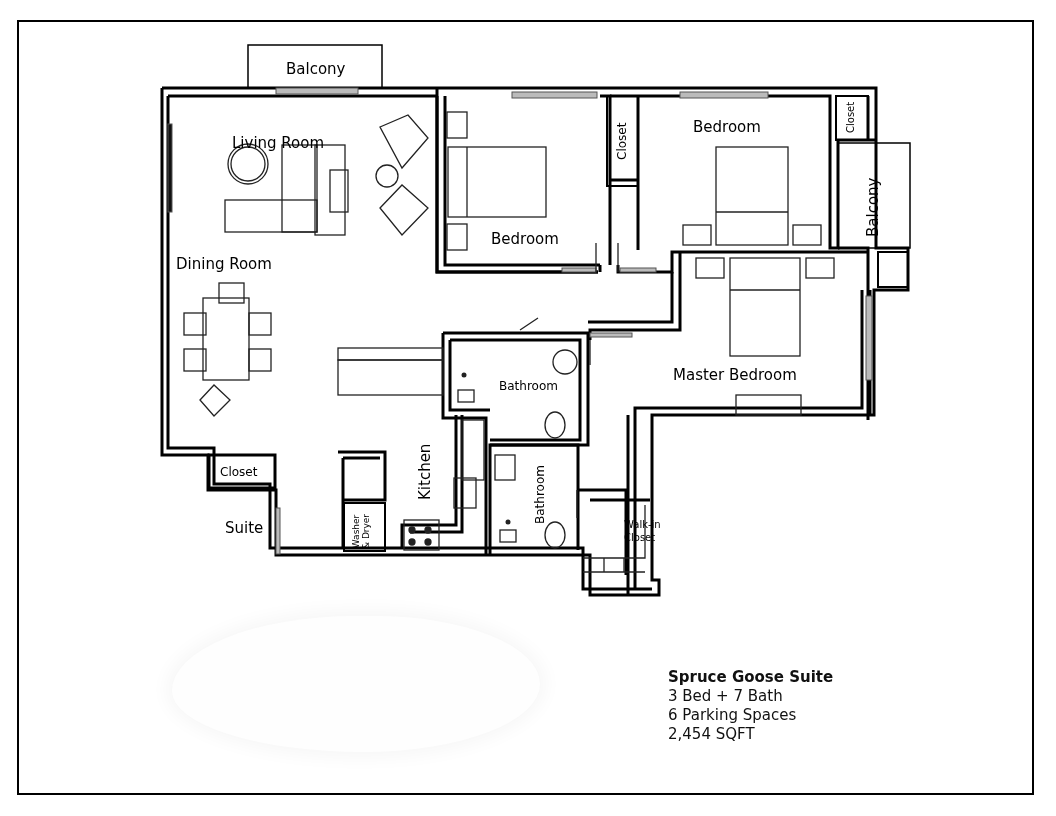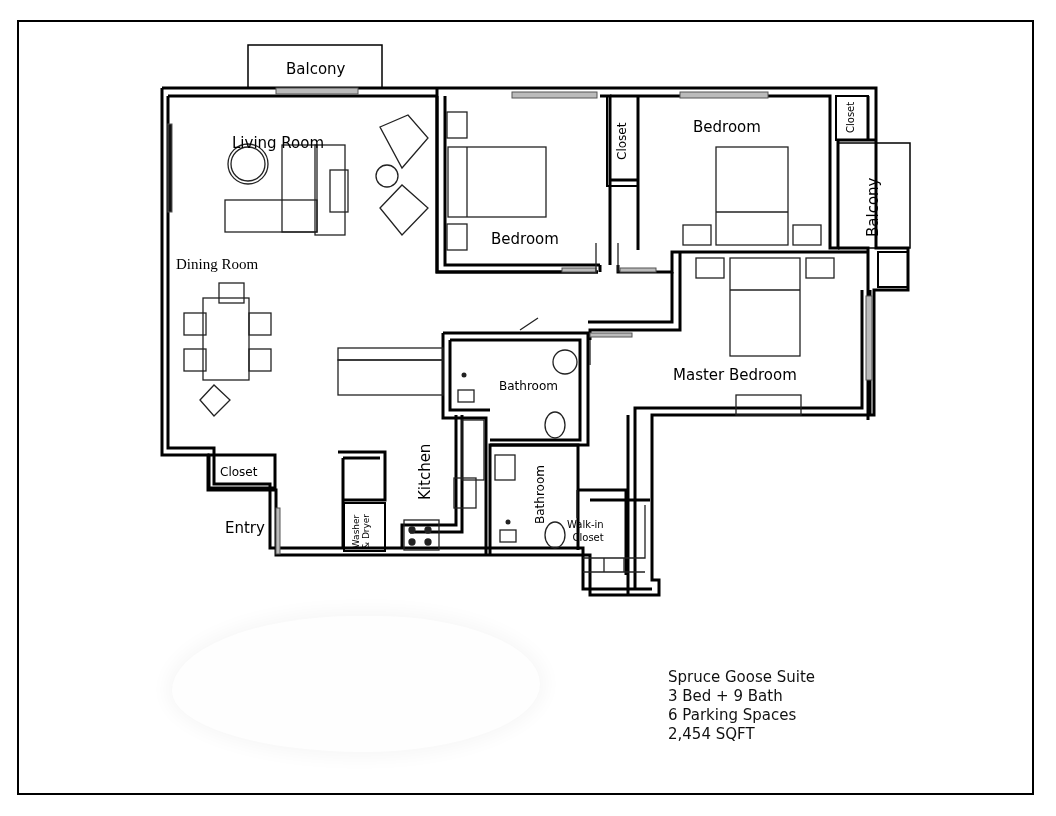--- a/index.html
+++ b/index.html
@@ -10,21 +10,21 @@
   #plan { position:absolute; left:0; top:0; }
   .lbl { position:absolute; font-size:15px; white-space:nowrap; line-height:1; }
   .lbl.sm { font-size:12px; }
   .lbl.xs { font-size:10px; }
   .lbl.tiny { font-size:9px; line-height:1.1; text-align:center; }
   .rot { transform-origin:left top; transform:rotate(-90deg); }
   #blob { position:absolute; left:172px; top:616px; width:368px; height:136px;
           border-radius:50% 45% 48% 52% / 55% 50% 50% 45%;
           background:#fefefe; box-shadow:0 0 18px 6px #f7f7f7; }
   #info { position:absolute; left:668px; top:668px; font-size:15px; line-height:19px; color:#111; }
-  #info .title { font-weight:normal; }
+  #info .title { font-weight:bold; }
 </style>
 </head>
 <body>
 
 <div id="frame"></div>
 <div id="blob"></div>
 
 <svg id="plan" width="1056" height="816" viewBox="0 0 1056 816">
   <g fill="none" stroke="#000" stroke-width="3" stroke-linejoin="miter">
 
@@ -135,39 +135,39 @@
     <path d="M520 330 L538 318 M596 243 V272 M618 243 V272 M590 340 V365 M577 490 V518"></path>
   </g>
   <g fill="#222">
     <circle cx="464" cy="375" r="2.5"></circle>
     <circle cx="508" cy="522" r="2.5"></circle>
   </g>
 </svg>
 
 <div class="lbl" style="left:286px;top:62px;">Balcony</div>
 <div class="lbl" style="left:232px;top:136px;">Living Room</div>
-<div class="lbl" style="left:176px;top:257px;font-family:Liberation Serif, serif;">Dining Room</div>
+<div class="lbl" style="left:176px;top:257px;">Dining Room</div>
 <div class="lbl" style="left:491px;top:232px;">Bedroom</div>
 <div class="lbl sm rot" style="left:616px;top:160px;">Closet</div>
 <div class="lbl" style="left:693px;top:120px;">Bedroom</div>
 <div class="lbl xs rot" style="left:846px;top:133px;">Closet</div>
 <div class="lbl rot" style="left:866px;top:237px;">Balcony</div>
 <div class="lbl" style="left:673px;top:368px;text-align:right;">Master Bedroom</div>
 <div class="lbl sm" style="left:499px;top:380px;">Bathroom</div>
 <div class="lbl sm rot" style="left:534px;top:524px;">Bathroom</div>
 <div class="lbl rot" style="left:418px;top:500px;">Kitchen</div>
 <div class="lbl sm" style="left:220px;top:466px;">Closet</div>
-<div class="lbl" style="left:225px;top:521px;">Entry</div>
+<div class="lbl" style="left:225px;top:521px;">Suite</div>
 <div class="rot" style="position:absolute;left:352px;top:549px;">
   <div class="lbl tiny" style="position:static;">Washer</div>
   <div class="lbl tiny" style="position:static;">&amp; Dryer</div>
 </div>
-<div style="position:absolute;left:567px;top:520px;text-align:right;">
+<div style="position:absolute;left:624px;top:520px;text-align:left;">
   <div class="lbl xs" style="position:static;">Walk-in</div>
   <div class="lbl xs" style="position:static;margin-top:3px;">Closet</div>
 </div>
 
 <div id="info">
   <div class="title">Spruce Goose Suite</div>
-  <div>3 Bed + 9 Bath</div>
+  <div>3 Bed + 7 Bath</div>
   <div>6 Parking Spaces</div>
   <div>2,454 SQFT</div>
 </div>
 
 </body></html>

